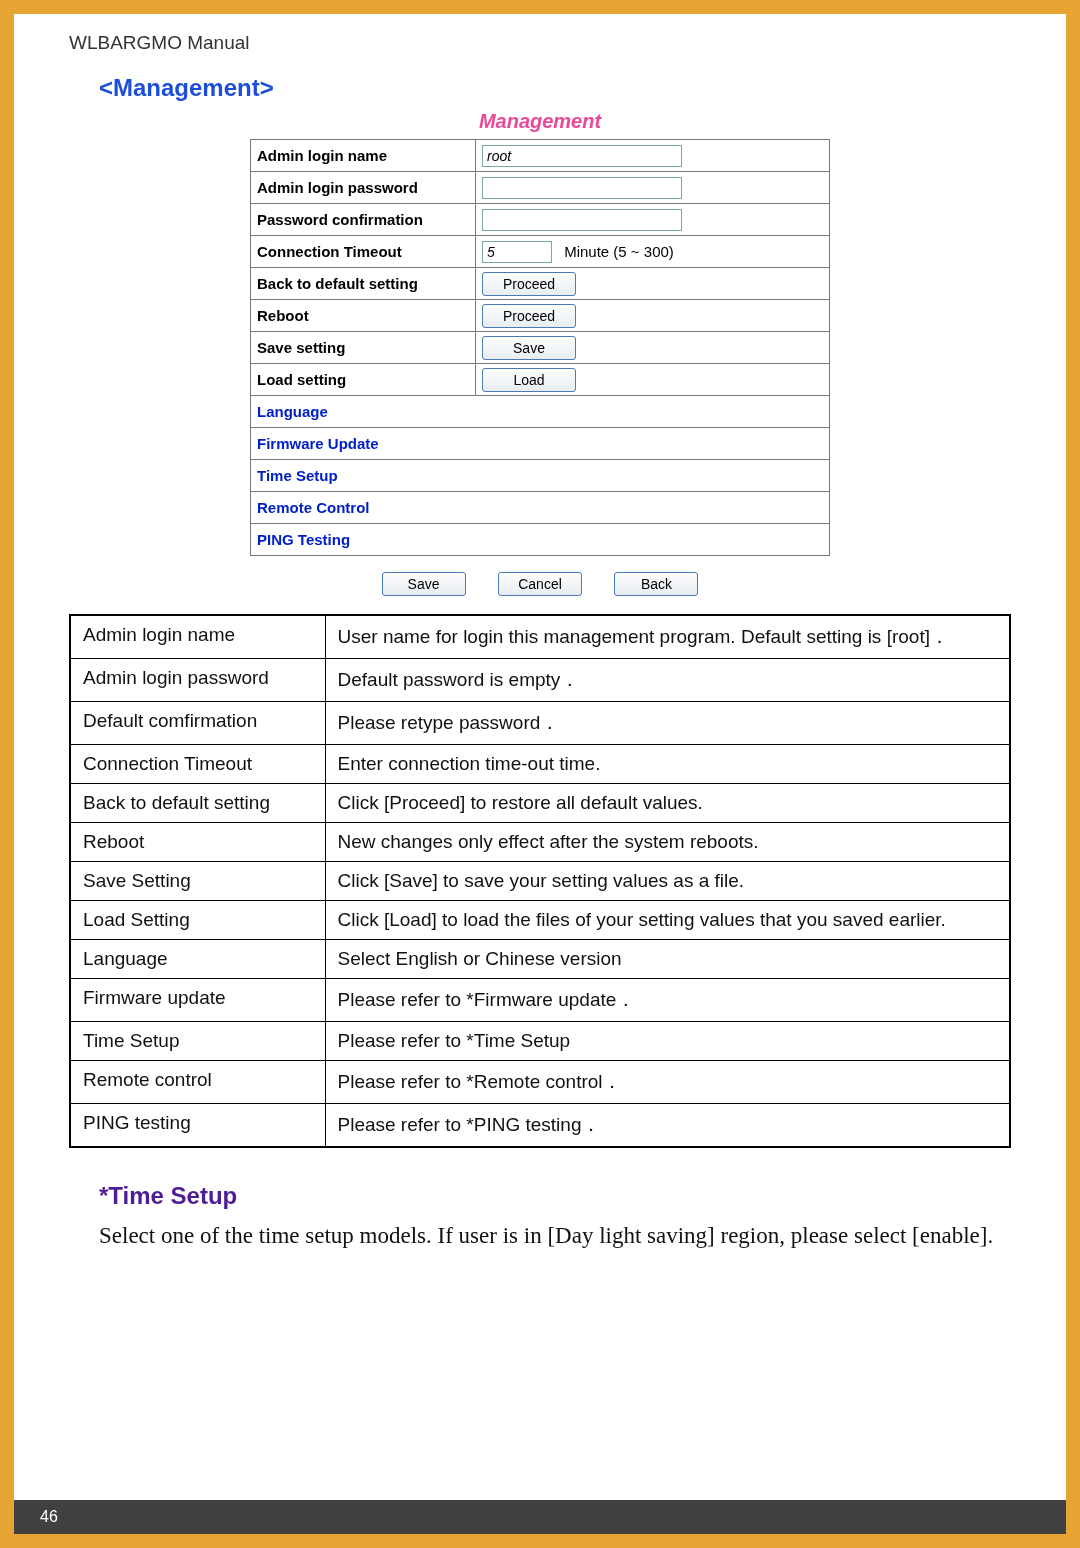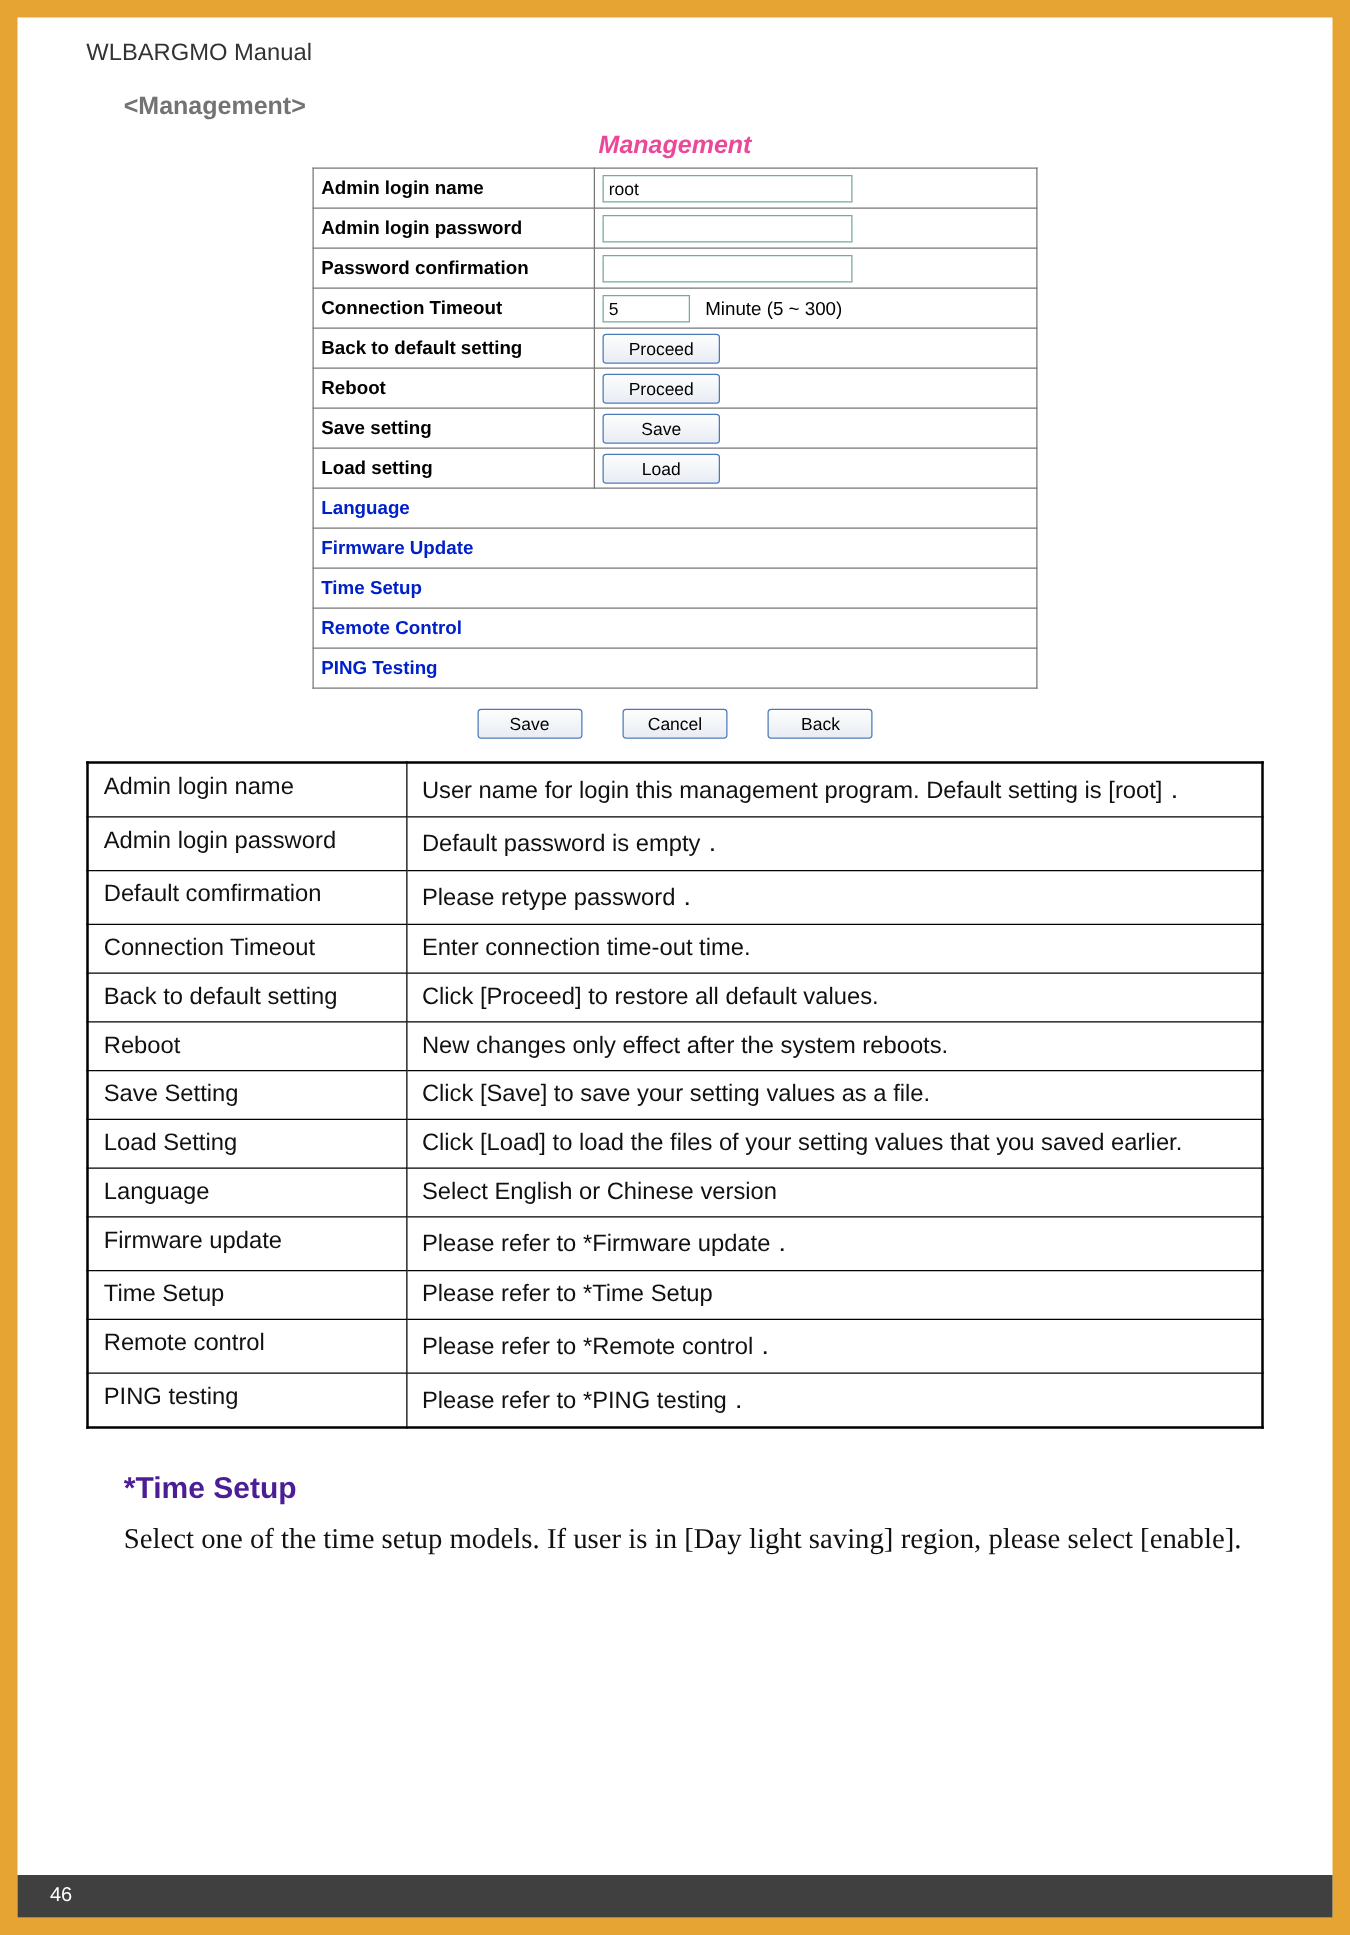--- a/index.html
+++ b/index.html
@@ -1,27 +1,27 @@
 <!DOCTYPE html>
 <html><head>
 <meta charset="utf-8">
 <style>
 * { box-sizing: border-box; margin: 0; padding: 0; }
 html, body { width: 1080px; height: 1548px; font-family: "Myriad Pro", "Segoe UI", Arial, sans-serif; color: #222; }
 body { background: #e6a433; padding: 14px; }
 .page { background: #fff; width: 100%; height: 100%; padding: 18px 55px 0 55px; position: relative; }
 .doc-title { font-size: 19px; color: #333; margin-bottom: 20px; }
-.section-heading { font-size: 20px; font-weight: bold; color: #737373; margin: 6px 0 8px 30px; }
+.section-heading { font-size: 24px; font-weight: bold; color: #1d4ed8; margin: 6px 0 8px 30px; }
 .screenshot { width: 580px; margin: 0 auto 18px auto; }
 .ss-title { text-align: center; color: #ec4899; font-weight: bold; font-style: italic; font-family: Arial, sans-serif; font-size: 20px; margin-bottom: 6px; }
 .ss-table { width: 100%; border-collapse: collapse; border: 1px solid #777; font-family: Arial, sans-serif; font-size: 15px; }
 .ss-table td { border: 1px solid #777; height: 32px; padding: 3px 6px; vertical-align: middle; }
 .ss-table td.lbl { width: 225px; font-weight: bold; color: #000; }
 .ss-table td.linkcell { color: #0020c8; font-weight: bold; }
-.ss-input { font-family: Arial, sans-serif; font-size: 14px; height: 22px; border: 1px solid #7a9; background: #fff; padding: 1px 4px; }
+.ss-input { font-family: Arial, sans-serif; font-size: 14px; height: 22px; border: 1px solid #7a9; background: #fff; padding: 1px 4px; font-style: italic; }
 .ss-btn { font-family: Arial, sans-serif; font-size: 14px; height: 24px; min-width: 94px; border: 1px solid #4a7ab8; border-radius: 3px; background: linear-gradient(#fdfdfd,#e8edf3); cursor: pointer; padding: 0 0; }
 .ss-bottom-btns { text-align: center; margin-top: 16px; }
 .ss-bottom-btns .ss-btn { min-width: 84px; margin: 0 14px; }
 .timeout-hint { font-size: 15px; margin-left: 8px; color: #000; }
 .desc-table { width: 100%; border-collapse: collapse; border: 2px solid #000; font-size: 19px; color: #111; }
 .desc-table td { border: 1px solid #000; padding: 8px 10px 8px 12px; vertical-align: top; }
 .desc-table td.k { width: 255px; }
 .section2 { margin-top: 34px; }
 .section2-heading { font-size: 24px; font-weight: bold; color: #4c1d95; margin: 0 0 4px 30px; }
 .body-text { font-size: 23px; line-height: 1.9; color: #111; margin-left: 30px; margin-right: 10px; font-family: Liberation Serif, serif; }

